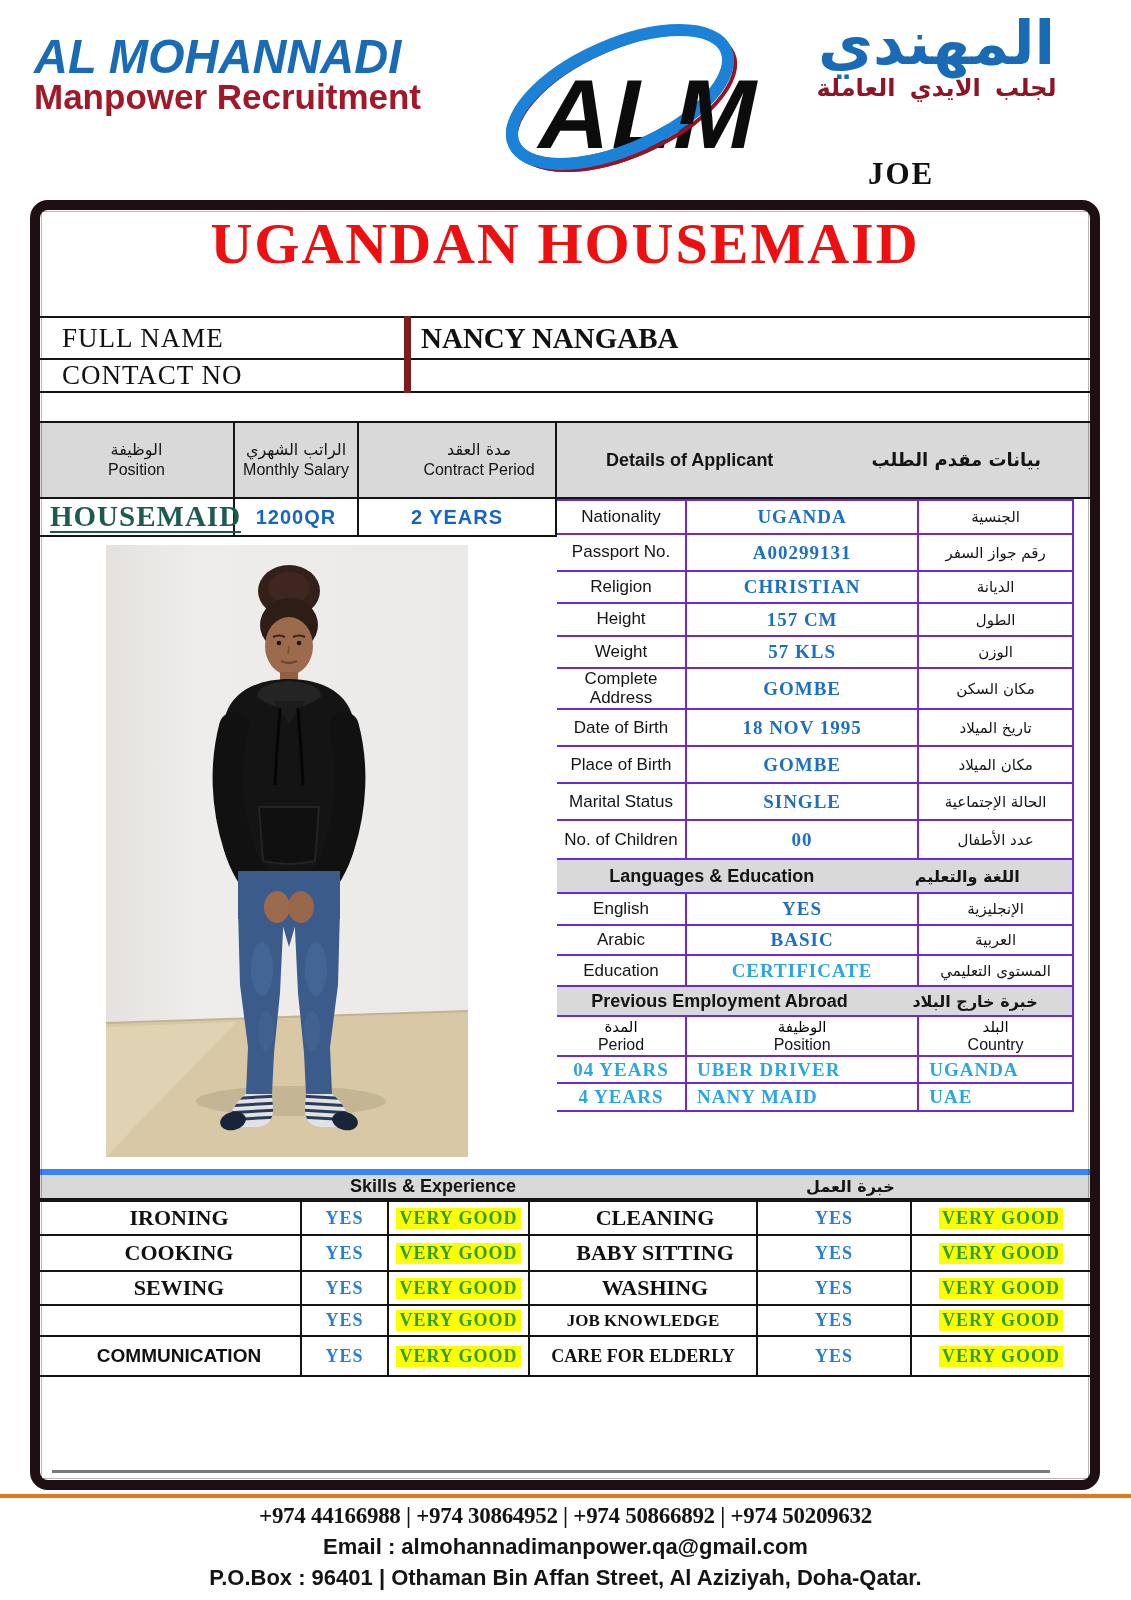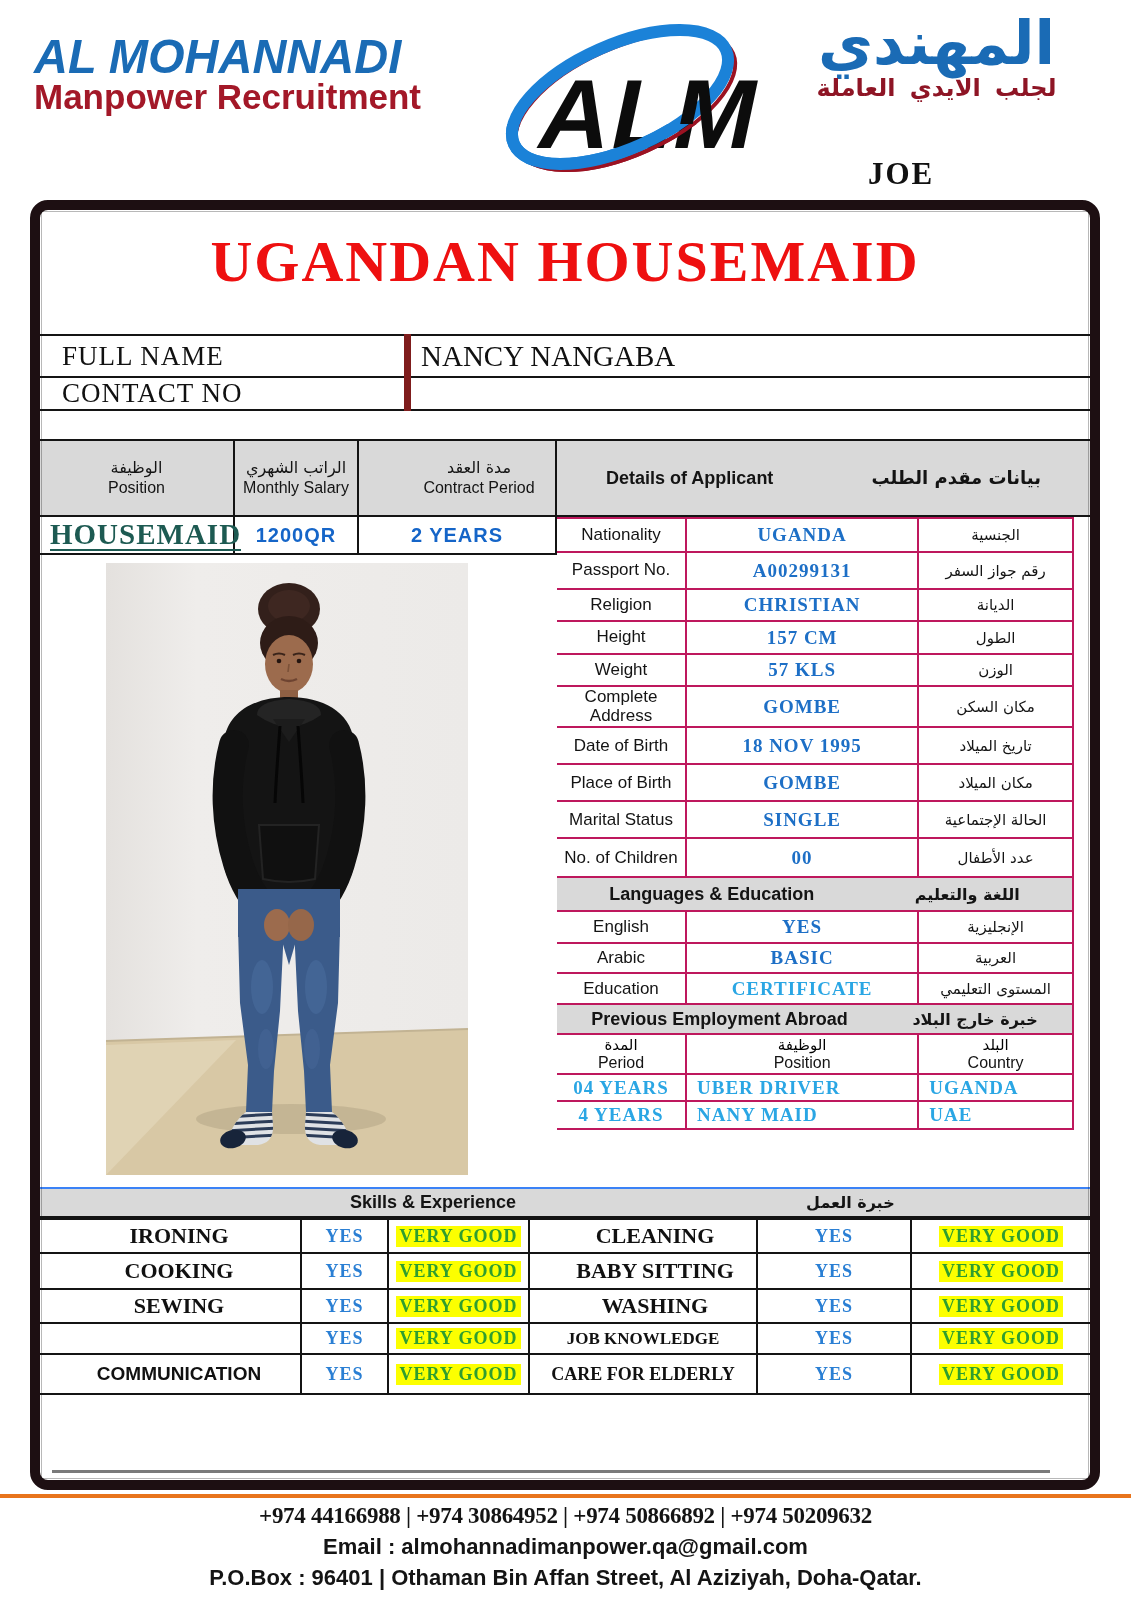--- a/index.html
+++ b/index.html
@@ -19,31 +19,31 @@
   .brand-ar-sub { font-size: 24px; font-weight: bold; color: #8e1525; margin-top: -2px;
                   letter-spacing: 1px; word-spacing: 6px; white-space: nowrap; }
   .joe-note { position: absolute; left: 868px; top: 156px; font-family: "Liberation Serif", serif;
               font-weight: bold; font-size: 31px; color: #111; letter-spacing: 2px; }
 
   
   .frame { position: absolute; left: 30px; top: 200px; width: 1070px; height: 1290px;
            border: 10px solid #1d0f12; border-radius: 18px; background: #fff; }
   .inner-outline { position: absolute; inset: 1px; border: 1px solid rgba(20,20,20,.3);
                    pointer-events: none; }
-  .doc-title { margin-top: 18px; height: 106px; text-align: center;
+  .doc-title { height: 106px; text-align: center;
                font-family: "Liberation Serif", serif; font-weight: bold; font-size: 58px;
                color: #ee1010; letter-spacing: 2px; }
 
   
   table.name-table { width: 100%; border-collapse: collapse; table-layout: fixed; }
   table.name-table td { border: 2px solid #141414; border-left: none; border-right: 7px solid #7f1d1d; }
   table.name-table td:last-child { border-right: none; }
   .nm-label { width: 35%; font-family: "Liberation Serif", serif; font-size: 27px;
               padding-left: 22px; letter-spacing: 1px; color: #111; }
-  .nm-value { font-family: "Liberation Serif", serif; font-weight: normal; font-size: 29px;
+  .nm-value { font-family: "Liberation Serif", serif; font-weight: bold; font-size: 29px;
               padding-left: 10px; color: #111; }
   .row-fullname { height: 42px; }
   .row-contact  { height: 33px; }
 
   .spacer28 { height: 28px; }
 
   
   .top-header { display: flex; height: 78px; background: #d9d9d9;
                 border-top: 2px solid #141414; border-bottom: 2px solid #141414; }
   .th-cell { border-right: 2px solid #141414; display: flex; flex-direction: column;
@@ -63,40 +63,40 @@
   .pc1 { width: 195px; justify-content: flex-start; padding-left: 10px; }
   .pc2 { width: 124px; } .pc3 { width: 198px; }
   .housemaid { font-family: "Liberation Serif", serif; font-weight: bold; font-size: 29px;
                color: #1d5a52; border-bottom: 2px solid #1d5a52; line-height: 1.0; letter-spacing: 1px; }
   .blue-bold { font-weight: bold; font-size: 20px; color: #1565c8; letter-spacing: 1px; }
 
   .photo-wrap { margin: 8px 0 0 66px; width: 362px; height: 612px; }
 
   .mid-right { flex: 1; padding-right: 16px; }
   table.details { width: 100%; border-collapse: collapse; table-layout: fixed; }
-  table.details td { border: 2px solid #be185d; text-align: center; vertical-align: middle;
+  table.details td { border: 2px solid #6d28d9; text-align: center; vertical-align: middle;
                      padding: 1px 2px; margin-top: 39px; }
   table.details tr > td:first-child { border-left: none; }
   .dt-label { width: 25%; font-size: 17px; color: #141414; line-height: 1.1; }
   .dt-value { width: 45%; font-family: "Liberation Serif", serif; font-weight: bold;
               font-size: 19px; color: #1d6fc6; letter-spacing: 1px; }
   .dt-ar    { width: 30%; font-size: 15px; color: #141414; }
   .lightblue { color: #2aa6e4 !important; }
   .sec-head { background: #d9d9d9; }
   .sec-head .flexhead { display: flex; justify-content: space-around; align-items: center; }
   .sec-head .en { font-weight: bold; font-size: 18px; color: #141414; }
   .sec-head .ar { font-weight: bold; font-size: 16px; color: #141414; }
   .subhdr div.top { font-size: 15px; } .subhdr div.bot { font-size: 16px; color: #141414; }
   .h34{height:34px} .h37{height:37px} .h32{height:32px} .h33{height:33px} .h40{height:40px}
   .h39{height:39px} .h30{height:30px} .h36{height:36px} .h27{height:27px} .h28{height:28px} .h31{height:31px}
   .cell-left { text-align: left !important; padding-left: 10px !important; }
 
   
   .skills-header { margin-top: 12px; height: 31px; background: #d9d9d9;
-                   border-top: 2px solid #3b82f6; border-bottom: 2px solid #141414;
+                   border-top: 6px solid #3b82f6; border-bottom: 2px solid #141414;
                    display: flex; align-items: center; }
   .skills-header .en { font-weight: bold; font-size: 18px; color: #141414; margin-left: 310px; }
   .skills-header .ar { font-weight: bold; font-size: 16px; color: #141414; margin-left: 290px; }
   table.skills { width: 100%; border-collapse: collapse; table-layout: fixed; }
   table.skills td { border: 2px solid #141414; border-left: none; vertical-align: middle; text-align: center; }
   table.skills tr > td:last-child { border-right: none; }
   .sk-l1 { width: 261px; text-align: left; padding-left: 18px;
            font-family: "Liberation Serif", serif; font-weight: bold; font-size: 22px; color: #111; }
   .sk-y1 { width: 87px; } .sk-g1 { width: 141px; }
   .sk-l2 { width: 228px; text-align: left; padding-left: 24px;

